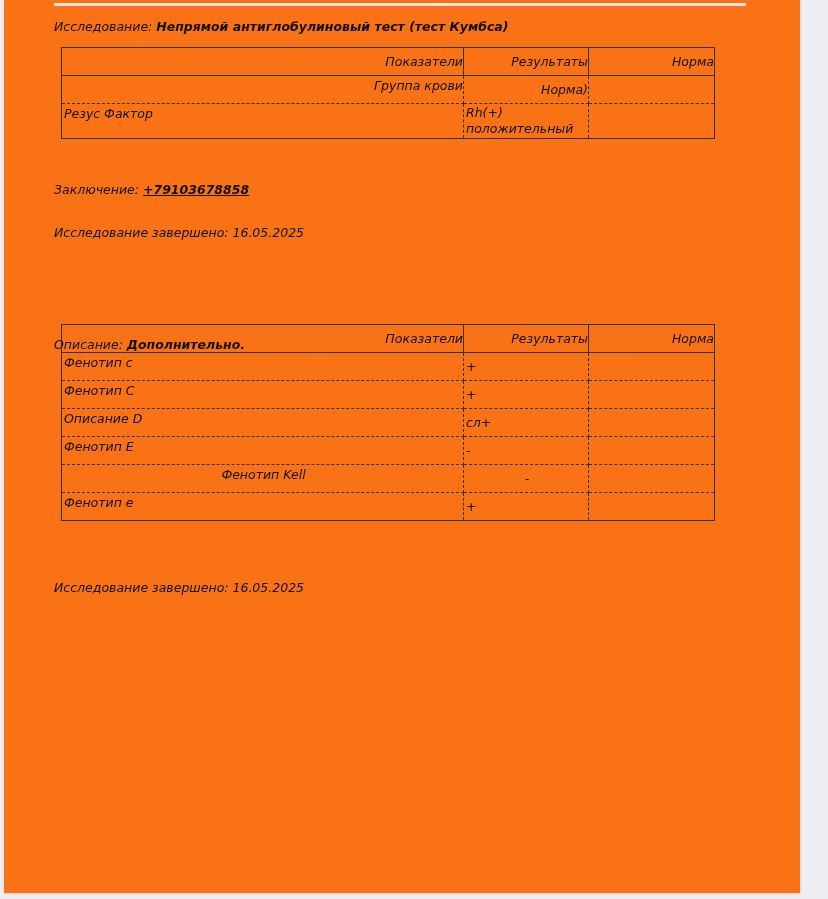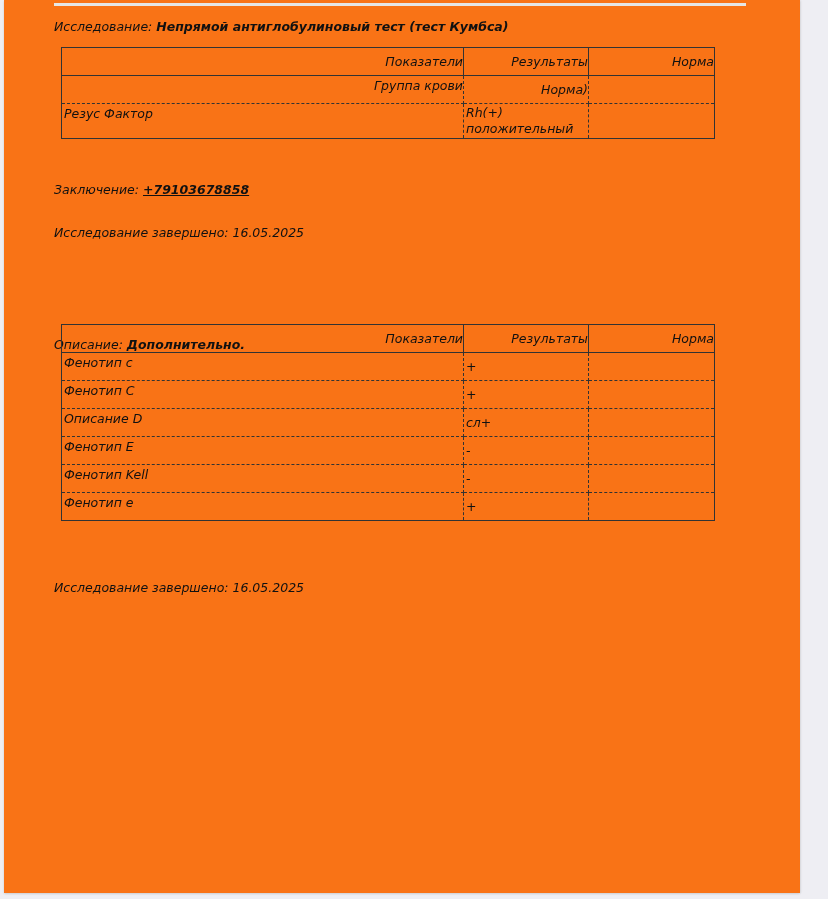--- a/index.html
+++ b/index.html
@@ -159,21 +159,21 @@
       <tr style="height:28px;">
         <td class="first">Описание D</td>
         <td class="res-col">сл+</td>
         <td class="last"></td>
       </tr>
       <tr style="height:28px;">
         <td class="first">Фенотип Е</td>
         <td class="res-col">-</td>
         <td class="last"></td>
       </tr>
-      <tr style="height:28px;">
+      <tr style="height:28px;text-align:center;">
         <td class="first">Фенотип Kell</td>
         <td class="res-col">-</td>
         <td class="last"></td>
       </tr>
       <tr style="height:28px;">
         <td class="first">Фенотип е</td>
         <td class="res-col">+</td>
         <td class="last"></td>
       </tr>
     </tbody>

